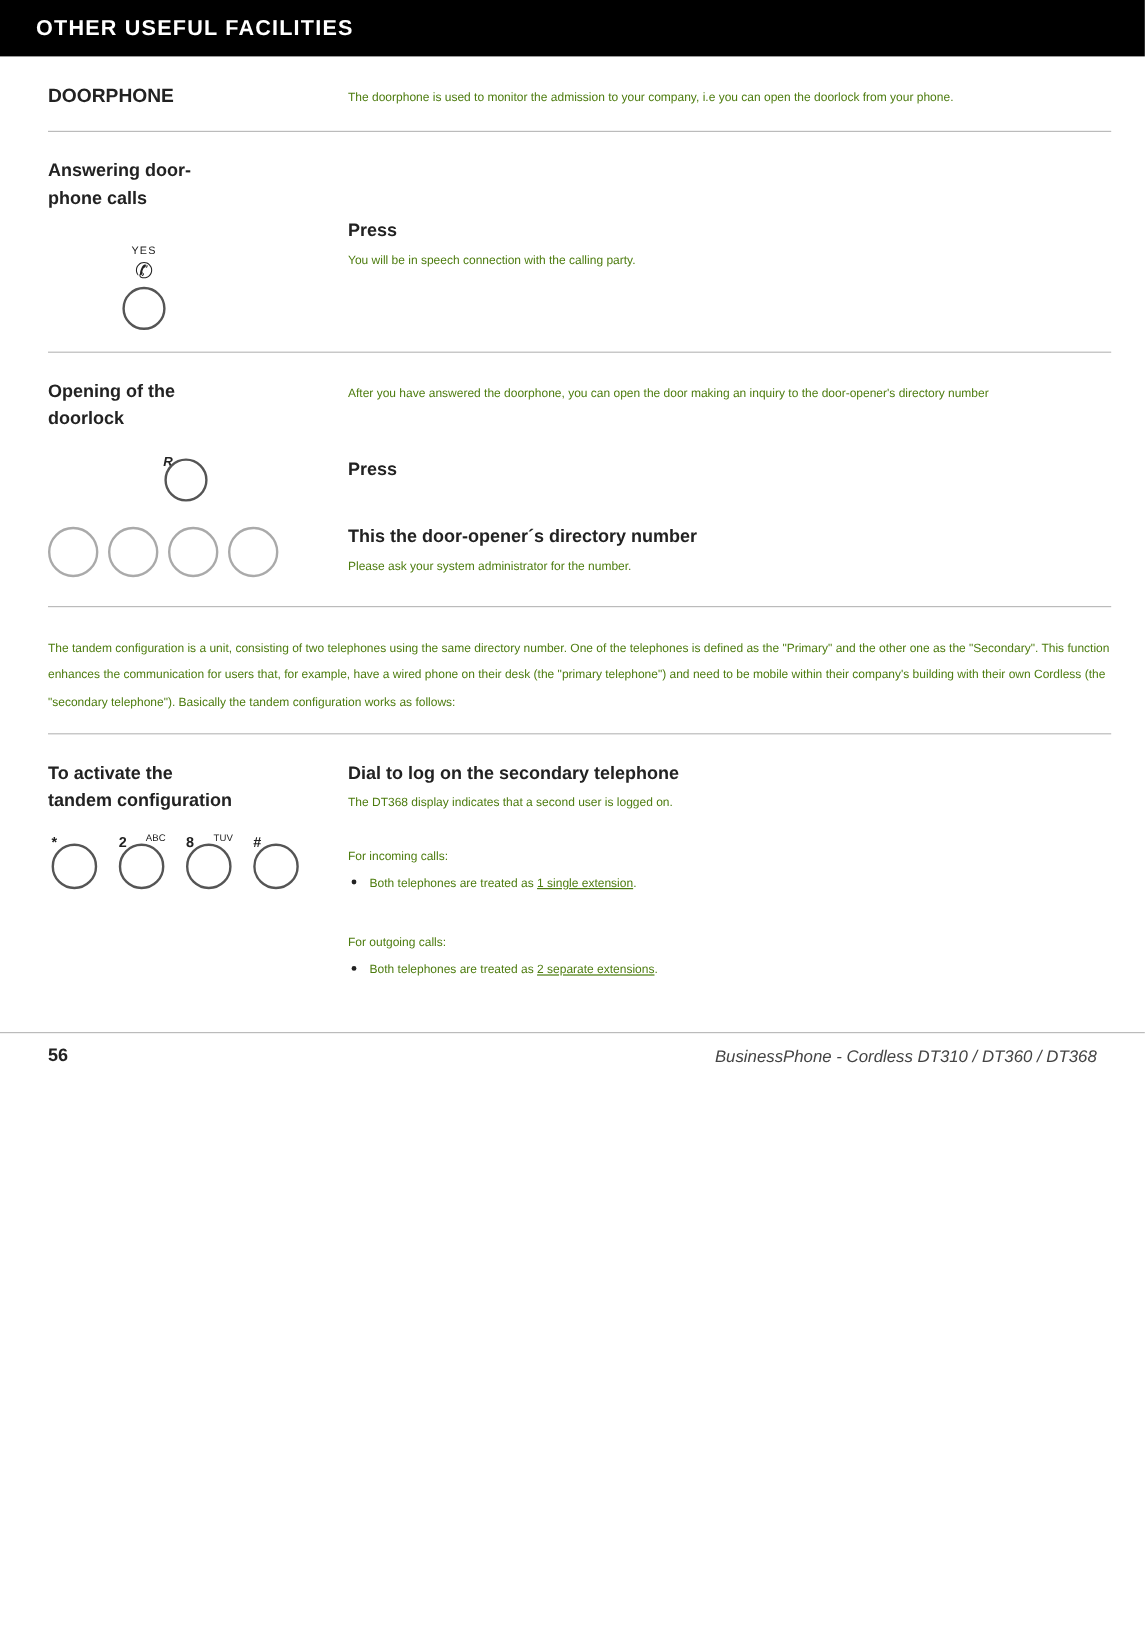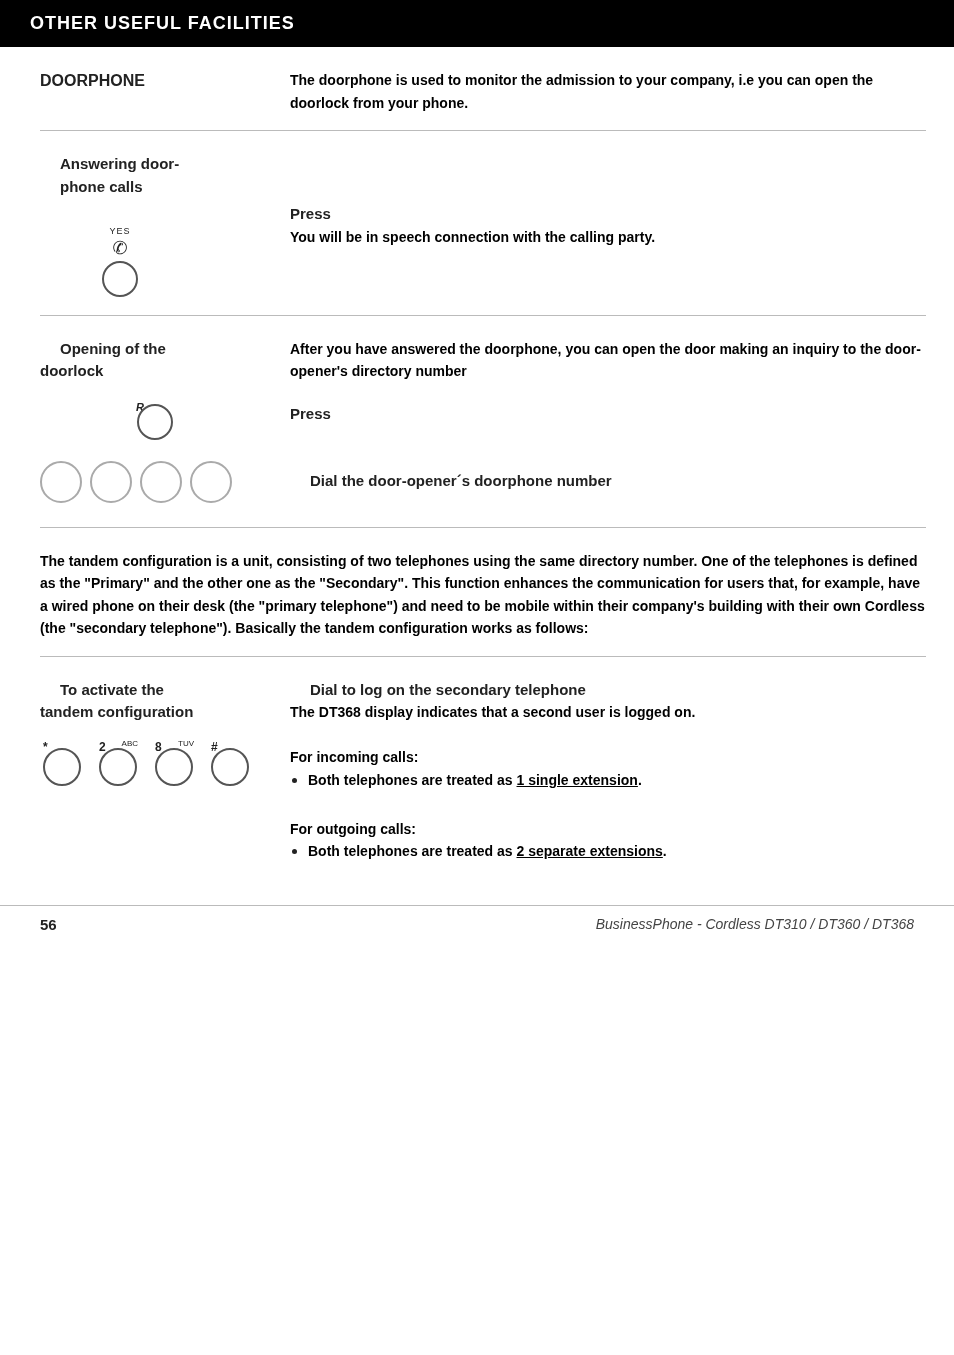--- a/index.html
+++ b/index.html
@@ -52,26 +52,24 @@
       flex: 1;
     }
     .section-title-large {
       font-weight: bold;
       font-size: 16px;
       text-transform: uppercase;
     }
     .sub-title {
       font-weight: bold;
       font-size: 15px;
-      margin-left: 20px;
     }
     .body-text {
-      font-size: 14px;
-      color: #000000;
-      font-weight: bold;
+      font-size: 10px;
+      color: #4d7c0f;
     }
     
     .btn-circle {
       display: inline-flex;
       align-items: center;
       justify-content: center;
       width: 38px;
       height: 38px;
       border-radius: 50%;
       border: 2px solid #555;
@@ -211,21 +209,22 @@
     <div class="row" style="padding-top:0;align-items:center;">
       <div class="left-col">
         <div class="dial-circles">
           <div class="dial-circle"></div>
           <div class="dial-circle"></div>
           <div class="dial-circle"></div>
           <div class="dial-circle"></div>
         </div>
       </div>
       <div class="right-col">
-        <span class="sub-title">Dial the door-opener´s doorphone number</span><br>
+        <span class="sub-title">This the door-opener´s directory number</span><br>
+        <span class="body-text">Please ask your system administrator for the number.</span>
       </div>
     </div>
 
     <hr class="section-divider">
 
     <div class="row">
       <div class="right-col">
         <span class="body-text">The tandem configuration is a unit, consisting of two telephones using the same directory number. One of the telephones is defined as the "Primary" and the other one as the "Secondary". This function enhances the communication for users that, for example, have a wired phone on their desk (the "primary telephone") and need to be mobile within their company's building with their own Cordless (the "secondary telephone"). Basically the tandem configuration works as follows:</span>
       </div>
     </div>

